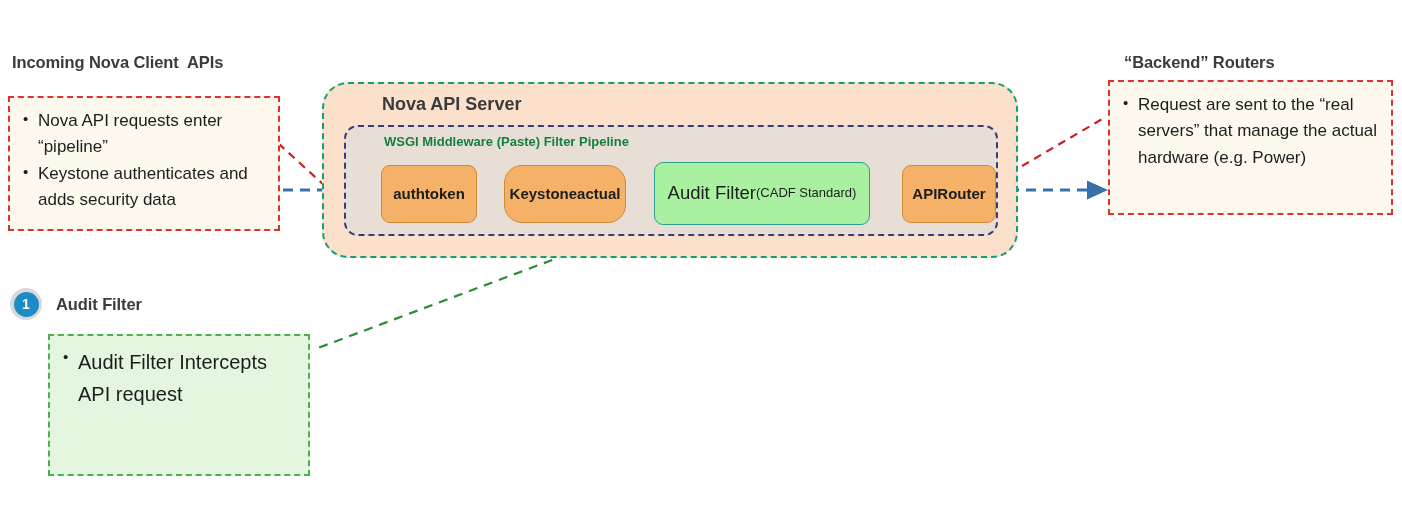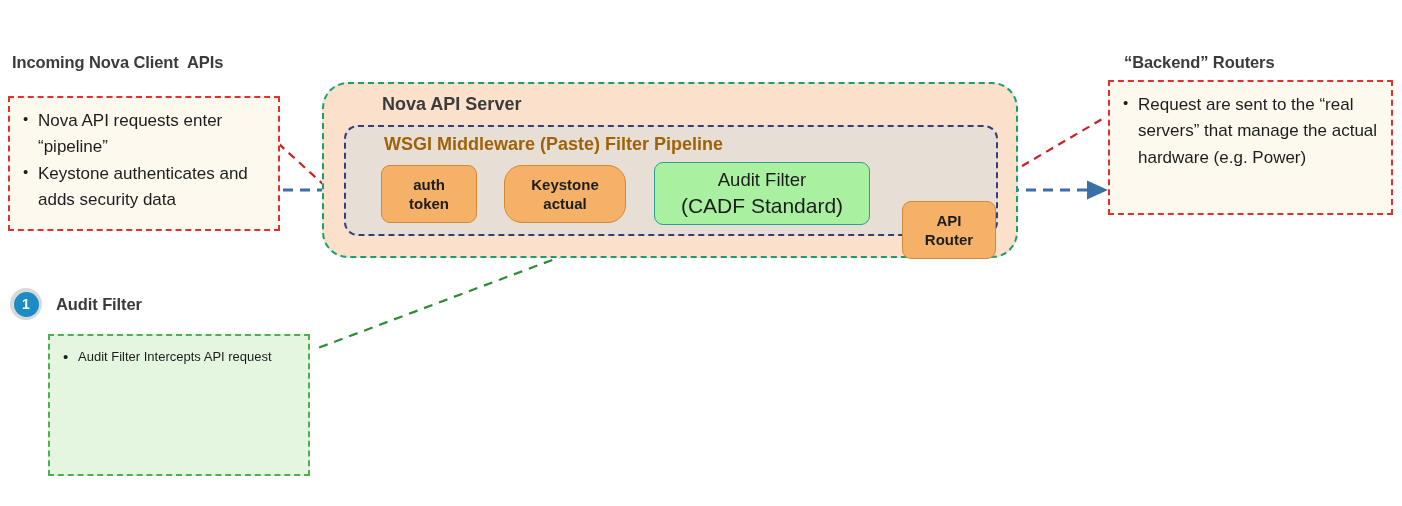--- a/index.html
+++ b/index.html
@@ -54,21 +54,21 @@
     color: #1d1d1d;
   }
   .bullets li::before {
     content: "\2022";
     position: absolute;
     left: 3px;
     top: -1px;
     font-size: 15px;
     color: #1d1d1d;
   }
-  .bullets.small li { font-size: 13px; line-height: 1.62; }
+  .bullets.small li { font-size: 20px; line-height: 1.62; }
 
   
   #server-container {
     border: 2.5px dashed #17a06e;
     border-radius: 26px;
     background: #fbe0cb;
     padding-left: 15px;
   }
   #server-title {
     font-size: 18px;
@@ -76,50 +76,50 @@
     color: #3b3b3b;
   }
 
   
   #wsgi-panel {
     border: 2px dashed #3b3b7a;
     border-radius: 14px;
     background: #e7ded6;
   }
   #wsgi-title {
-    font-size: 18px;
-    font-weight: bold;
-    color: #a16207;
+    font-size: 13px;
+    font-weight: bold;
+    color: #15803d;
   }
 
   
   .stage {
     box-sizing: border-box;
     display: flex;
-    flex-direction: column;
+    flex-direction: row;
     align-items: center;
     justify-content: center;
     border-radius: 9px;
     text-align: center;
     line-height: 1.3;
   }
   .stage.orange {
     background: #f5b167;
     border: 1.6px solid #d08a33;
     color: #1d1d1d;
     font-weight: bold;
     font-size: 15px;
   }
   .stage.green-stage {
     background: #a9f0a0;
     border: 1.6px solid #2e9e8e;
     color: #1d1d1d;
     font-size: 18.5px;
   }
-  .stage .l2 { font-size: 21px; }
+  .stage .l2 { font-size: 13px; }
 
   
   #badge-wrap {
     width: 32px; height: 32px;
     border-radius: 50%;
     background: #d9d9d9;
     display: flex; align-items: center; justify-content: center;
   }
   #badge-inner {
     width: 25px; height: 25px;
@@ -208,21 +208,21 @@
     <div class="abs stage orange" style="left:180px; top:81px; width:122px; height:58px;border-radius:18px;">
       <span class="l1">Keystone</span>
       <span class="l1">actual</span>
     </div>
 
     <div class="abs stage green-stage" style="left:330px; top:78px; width:216px; height:63px;">
       <span class="l1">Audit Filter</span>
       <span class="l2">(CADF Standard)</span>
     </div>
 
-    <div class="abs stage orange" style="left:578px; top:81px; width:94px; height:58px;margin-top:36px;">
+    <div class="abs stage orange" style="left:578px; top:81px; width:94px; height:58px;">
       <span class="l1">API</span>
       <span class="l1">Router</span>
     </div>
   </div>
 
   <div class="abs" style="left:10px; top:288px; display:flex; align-items:center; gap:14px;">
     <div id="badge-wrap">
       <div id="badge-inner">1</div>
     </div>
     <div class="heading">Audit Filter</div>

